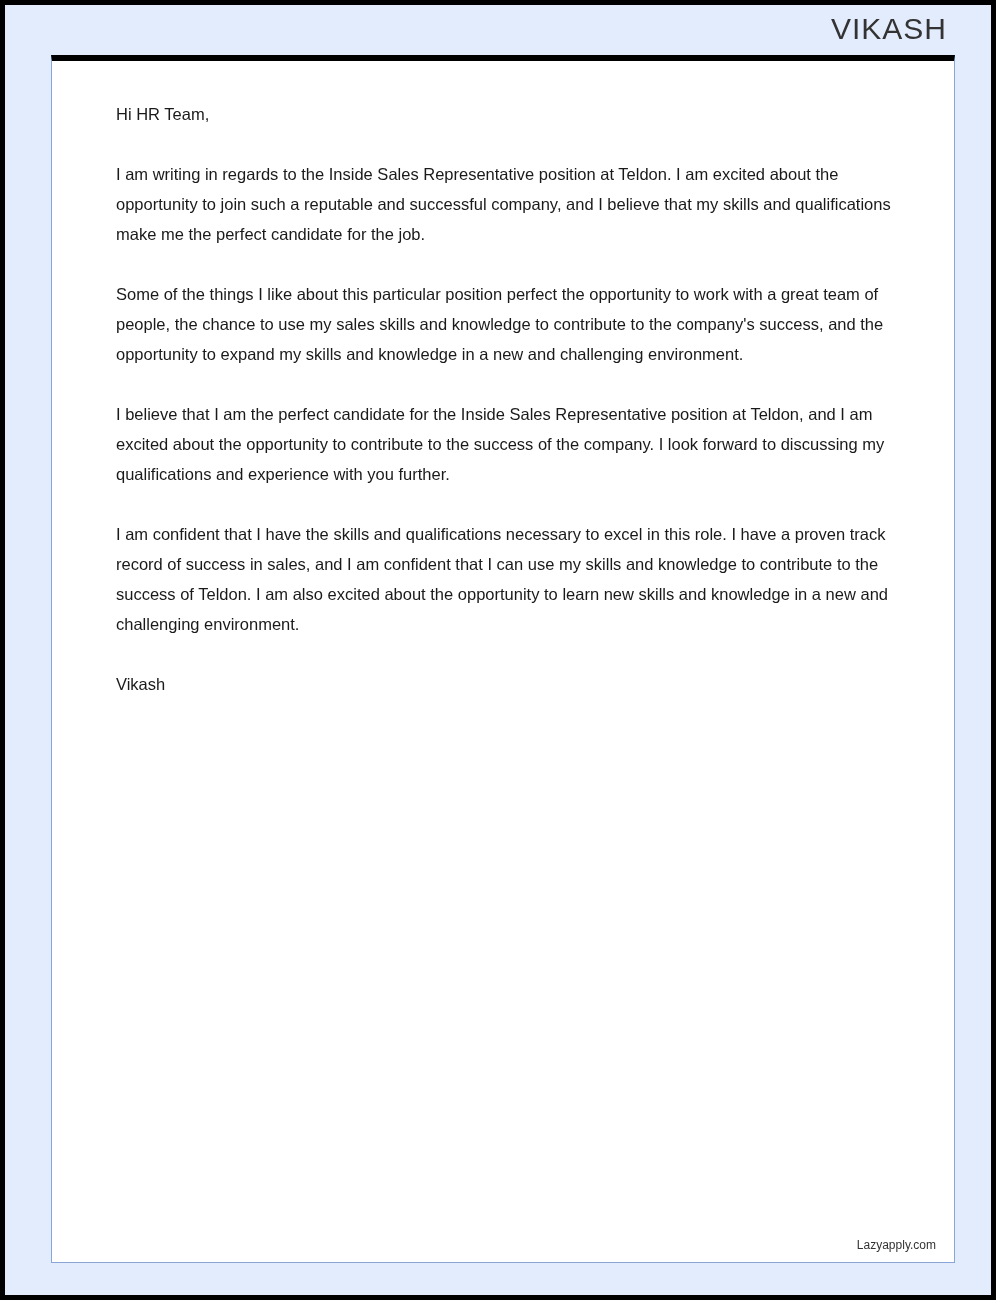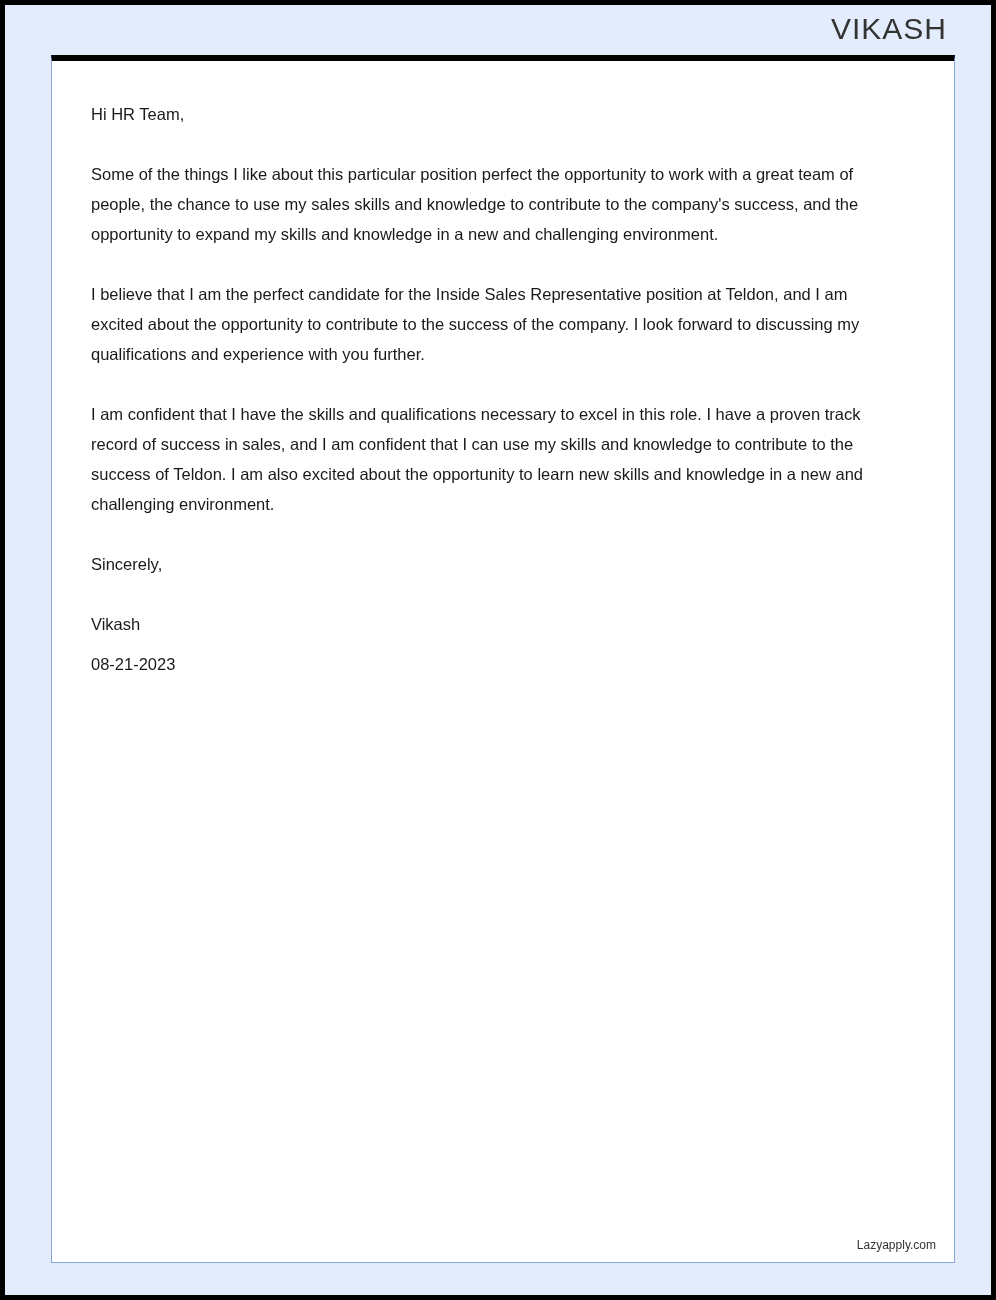--- a/index.html
+++ b/index.html
@@ -45,21 +45,21 @@
     top: 50px;
     left: 46px;
     width: 904px;
     height: 1208px;
     background: #ffffff;
     border: 1px solid #8aa6d8;
     border-top: 6px solid #000000;
     box-sizing: border-box;
   }
   .letter-body {
-    padding: 38px 52px 0 39px;
+    padding: 38px 52px 0 64px;
     box-sizing: border-box;
   }
   .letter-body p {
     margin: 0 0 30px 0;
     font-family: "Liberation Sans", sans-serif;
     font-size: 16.5px;
     line-height: 30px;
     color: #1a1a1a;
     max-width: 800px;
   }
@@ -88,24 +88,23 @@
 
 <div class="page">
 
   <div class="header">
     <div class="brand-name">VIKASH</div>
   </div>
 
   <div class="letter-sheet">
     <div class="letter-body">
       <p>Hi HR Team,</p>
+      <p>I am writing in regards to the Inside Sales Representative position at Teldon. I am excited about the opportunity to join such a reputable and successful company, and I believe that my skills and qualifications make me the perfect candidate for the job.</p>
       <p>Some of the things I like about this particular position perfect the opportunity to work with a great team of people, the chance to use my sales skills and knowledge to contribute to the company's success, and the opportunity to expand my skills and knowledge in a new and challenging environment.</p>
       <p>I believe that I am the perfect candidate for the Inside Sales Representative position at Teldon, and I am excited about the opportunity to contribute to the success of the company. I look forward to discussing my qualifications and experience with you further.</p>
       <p>I am confident that I have the skills and qualifications necessary to excel in this role. I have a proven track record of success in sales, and I am confident that I can use my skills and knowledge to contribute to the success of Teldon. I am also excited about the opportunity to learn new skills and knowledge in a new and challenging environment.</p>
-      <p class="tight">Sincerely,</p>
       <p class="tight" style="margin-bottom:10px;">Vikash</p>
-      <p class="letter-date">08-21-2023</p>
     </div>
 
     <div class="footer">Lazyapply.com</div>
   </div>
 
 </div>
 
 </body></html>

